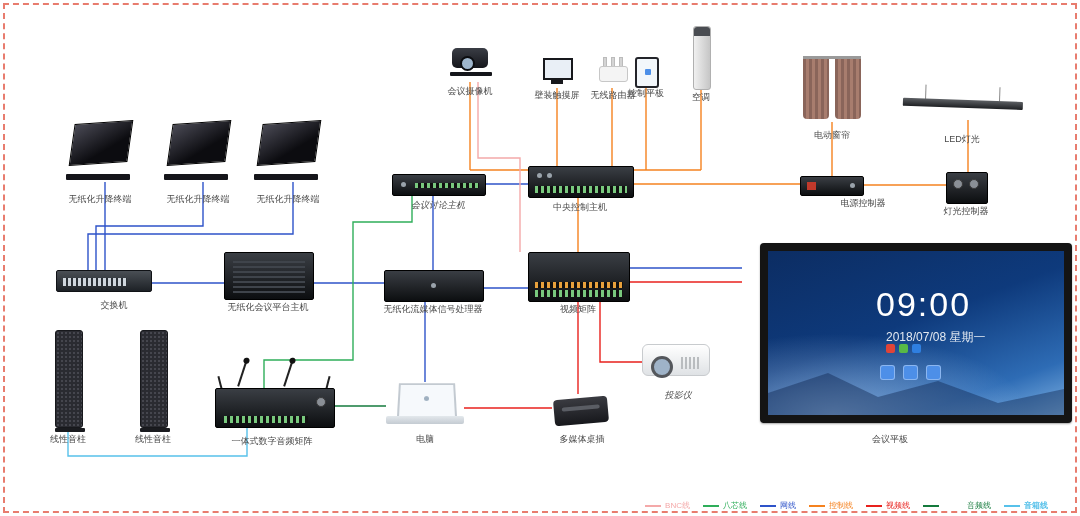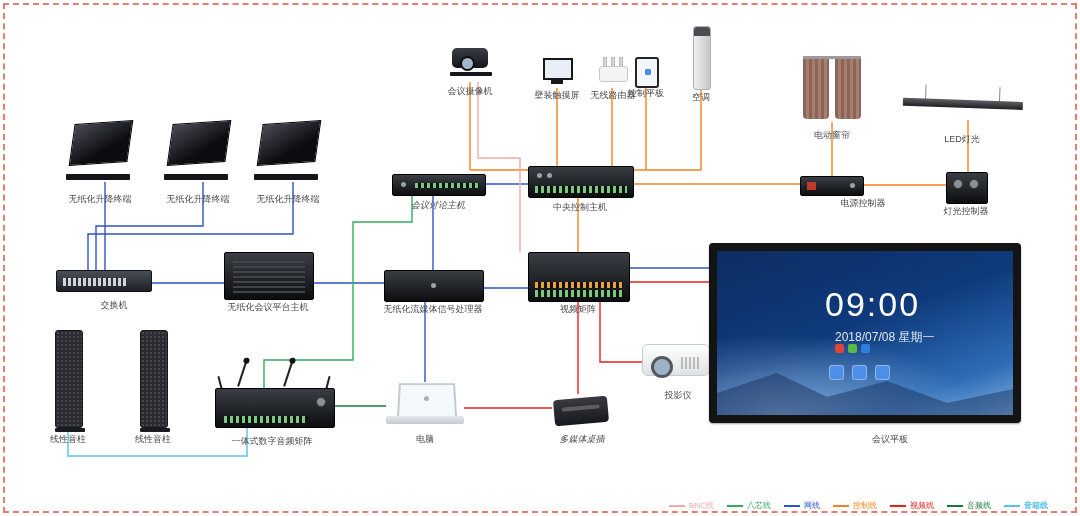--- a/index.html
+++ b/index.html
@@ -257,21 +257,21 @@
     </div>
 </div>
 
 <div class="device" style="left:642px;top:340px;width:72px;height:46px;">
   <div class="proj-body">
     <div class="proj-lens"></div>
     <div class="proj-vent"></div>
   </div>
 </div>
 
-<div class="device" style="left:709px;top:243px;width:260px;height:180px;">
+<div class="device" style="left:760px;top:243px;width:260px;height:180px;">
   <div class="panel-frame">
     <div class="panel-screen">
       <svg class="panel-mountain" viewBox="0 0 296 60" preserveAspectRatio="none">
         <path d="M0,60 L0,38 L60,18 L110,42 L170,26 L230,48 L296,34 L296,60 Z" fill="rgba(10,30,70,0.40)"></path>
       </svg>
       <div class="panel-clock">09:00</div>
       <div class="panel-date">2018/07/08 星期一</div>
       <div class="icon-row">
         <span class="app-icon" style="background: rgb(224, 68, 56);"></span>
         <span class="app-icon" style="background: rgb(88, 185, 71);"></span>
@@ -301,22 +301,22 @@
 <div class="label" style="left:831px;top:198px;margin-left:32px;">电源控制器</div>
 <div class="label" style="left:966px;top:206px;">灯光控制器</div>
 <div class="label" style="left:100px;top:300px;margin-left:14px;">交换机</div>
 <div class="label" style="left:268px;top:302px;">无纸化会议平台主机</div>
 <div class="label" style="left:433px;top:304px;">无纸化流媒体信号处理器</div>
 <div class="label" style="left:578px;top:304px;">视频矩阵</div>
 <div class="label" style="left:68px;top:434px;">线性音柱</div>
 <div class="label" style="left:153px;top:434px;">线性音柱</div>
 <div class="label" style="left:272px;top:436px;">一体式数字音频矩阵</div>
 <div class="label" style="left:425px;top:434px;">电脑</div>
-<div class="label" style="left:582px;top:434px;font-style:italic;">多媒体桌插</div>
-<div class="label" style="left:678px;top:390px;">投影仪</div>
+<div class="label" style="left:582px;top:434px;">多媒体桌插</div>
+<div class="label" style="left:678px;top:390px;font-style:italic;">投影仪</div>
 <div class="label" style="left:890px;top:434px;">会议平板</div>
 
 <div class="legend">
     <span class="legend-item">
       <span class="legend-swatch" style="background: rgb(244, 169, 169);"></span>
       <span class="legend-label" style="color: rgb(244, 169, 169);">BNC线</span>
     </span>
     <span class="legend-item">
       <span class="legend-swatch" style="background: rgb(47, 174, 90);"></span>
       <span class="legend-label" style="color: rgb(47, 174, 90);">八芯线</span>
@@ -328,19 +328,19 @@
     <span class="legend-item">
       <span class="legend-swatch" style="background: rgb(245, 130, 31);"></span>
       <span class="legend-label" style="color: rgb(245, 130, 31);">控制线</span>
     </span>
     <span class="legend-item">
       <span class="legend-swatch" style="background: rgb(232, 33, 29);"></span>
       <span class="legend-label" style="color: rgb(232, 33, 29);">视频线</span>
     </span>
     <span class="legend-item">
       <span class="legend-swatch" style="background: rgb(21, 122, 60);"></span>
-      <span class="legend-label" style="color: rgb(21, 122, 60);">音频线</span>
+      <span class="legend-label" style="color: rgb(21, 122, 60); margin-left: 24px;">音频线</span>
     </span>
     <span class="legend-item">
       <span class="legend-swatch" style="background: rgb(87, 193, 234);"></span>
       <span class="legend-label" style="color: rgb(87, 193, 234); font-weight: bold;">音箱线</span>
     </span>
   </div>
 
 </body></html>

